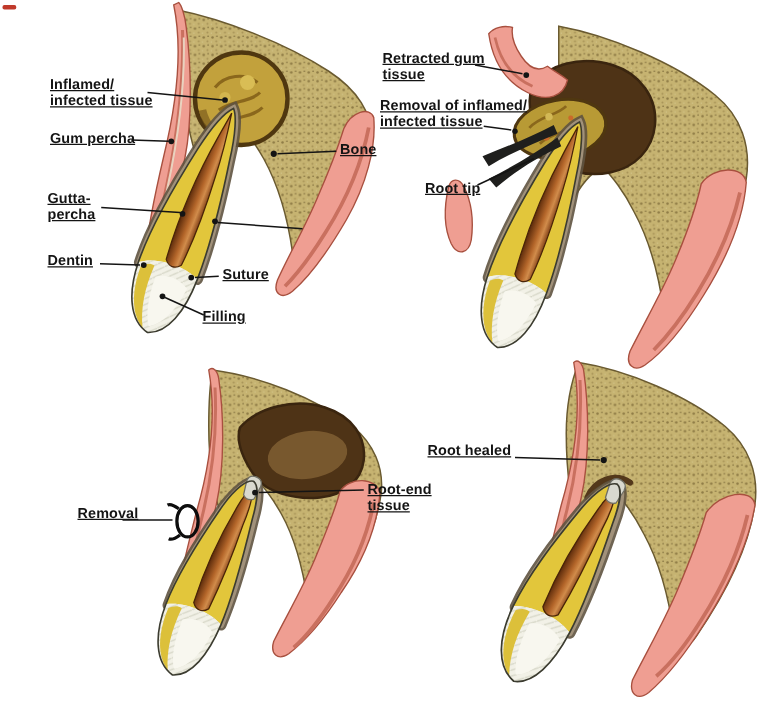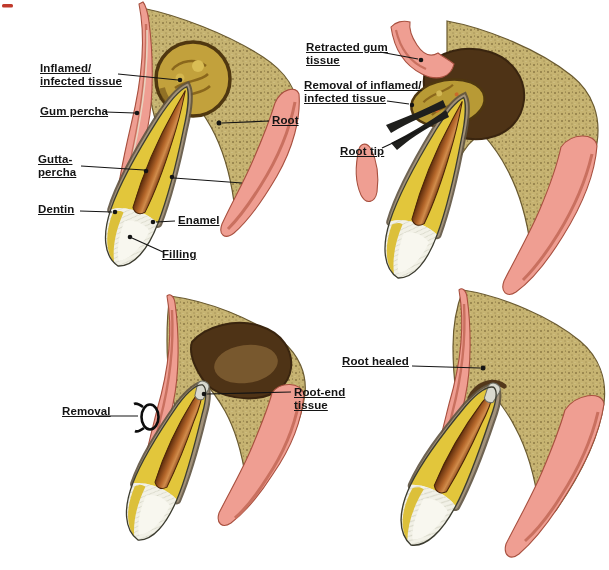--- a/index.html
+++ b/index.html
@@ -154,25 +154,25 @@
     <path d="M207,394 L291,392" fill="none"></path>
         <circle cx="204" cy="394" r="2.3" stroke="none"></circle>
     <path d="M412,366 L480,368" fill="none"></path>
         <circle cx="483" cy="368" r="2.5" stroke="none"></circle>
   </g>
 </svg>
 
 <div class="label" style="left:40px;top:62px">Inflamed/
 infected tissue</div>
 <div class="label" style="left:40px;top:105px">Gum percha</div>
-<div class="label" style="left:272px;top:114px">Root</div>
+<div class="label" style="left:272px;top:114px">Bone</div>
 <div class="label" style="left:38px;top:153px">Gutta-
 percha</div>
 <div class="label" style="left:38px;top:203px">Dentin</div>
-<div class="label" style="left:178px;top:214px">Enamel</div>
+<div class="label" style="left:178px;top:214px">Suture</div>
 <div class="label" style="left:162px;top:248px">Filling</div>
 
 <div class="label" style="left:306px;top:41px">Retracted gum
 tissue</div>
 <div class="label" style="left:304px;top:79px">Removal of inflamed/
 infected tissue</div>
 <div class="label" style="left:340px;top:145px">Root tip</div>
 
 <div class="label" style="left:62px;top:405px">Removal</div>
 <div class="label" style="left:294px;top:386px">Root-end

